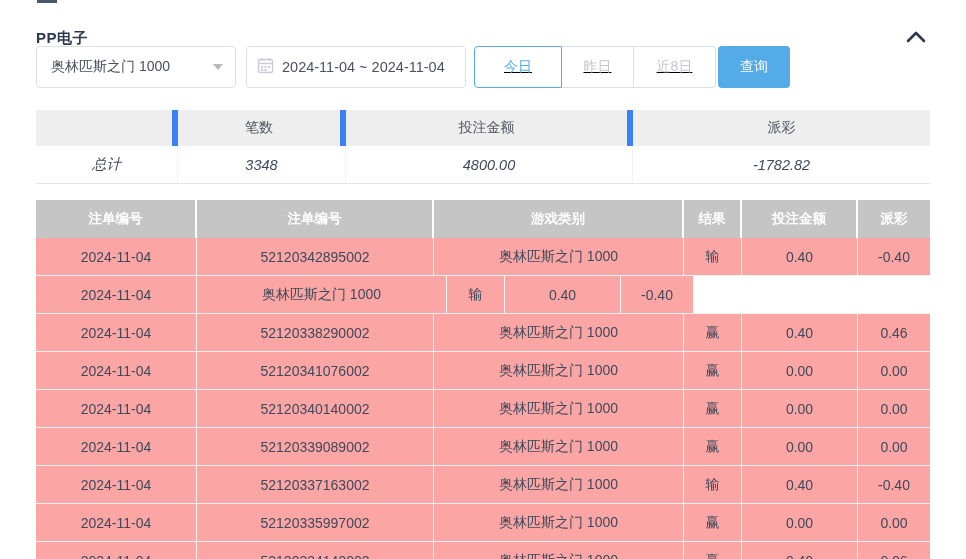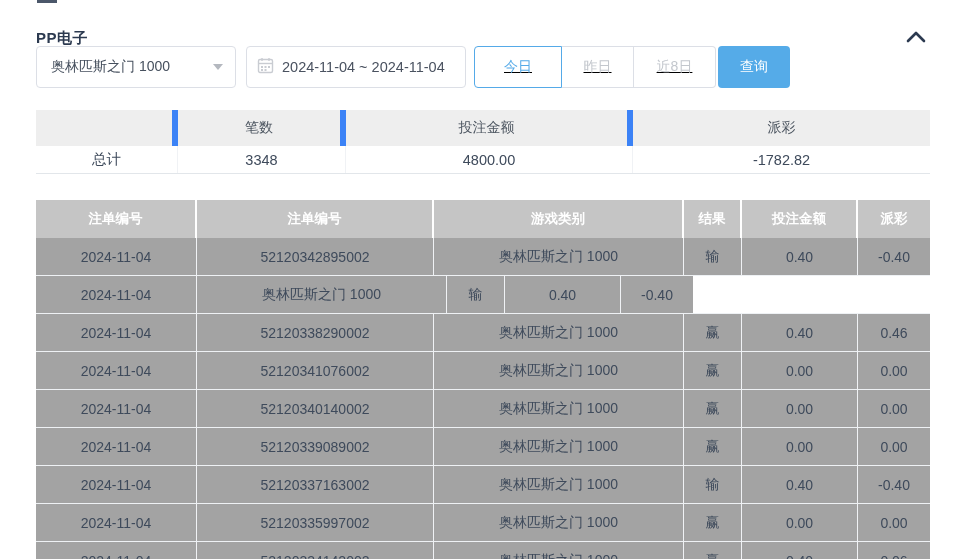--- a/index.html
+++ b/index.html
@@ -36,35 +36,35 @@
   .qbtn.active { border:1px solid #55aae8; color:#55aae8; z-index:2; }
   .search-btn { width:72px; height:42px; margin-left:2px; background:#55abe8; border:none; border-radius:4px;
     color:#fff; font-size:14px; cursor:pointer; font-family:"Liberation Sans", sans-serif; }
 
   
   .summary { position:absolute; left:36px; top:110px; width:894px; }
   .sum-head { display:flex; height:36px; }
   .sum-head .cell { background:#eeeeee; border-right:6px solid #3b82f6; display:flex; align-items:center; justify-content:center;
     font-size:14px; color:#4c5560; }
   .sum-head .cell:last-child { border-right:none; }
-  .sum-body { display:flex; height:28px; border-bottom:1px solid #e2e6ea; }
+  .sum-body { display:flex; height:38px; border-bottom:1px solid #e2e6ea;font-style:italic; }
   .sum-body .cell { display:flex; align-items:center; justify-content:center; font-size:14.5px; color:#3e4a5b;
     border-right:1px solid #f0f2f5; background:#fff; }
   .sum-body .cell:last-child { border-right:none; }
   .sw0 { width:142px; } .sw1 { width:168px; } .sw2 { width:287px; } .sw3 { width:297px; }
 
   
   .dtable { position:absolute; left:36px; top:200px; width:894px; }
   .thead { display:flex; height:38px; }
   .thead .cell { background:#c5c5c5; border-right:2px solid #fff; display:flex; align-items:center; justify-content:center;
     font-size:13.5px; font-weight:bold; color:#fff; }
   .thead .cell:last-child { border-right:none; }
   .trow { display:flex; height:38px; border-bottom:1px solid #eef1f4; }
   .trow .cell { display:flex; align-items:center; justify-content:center; font-size:14px; color:#3e4a5b;
-    border-right:1px solid #f0f2f5; background:#a3a3a3; }
+    border-right:1px solid #f0f2f5; background:#fca5a5; }
   .trow .cell:last-child { border-right:none; }
   .cw0 { width:161px; } .cw1 { width:237px; } .cw2 { width:250px; } .cw3 { width:58px; } .cw4 { width:116px; } .cw5 { width:72px; }
   .neg { color:#f56c6c; }
 </style>
 </head>
 <body>
 
 <div class="panel">
 
   <div class="cutoff"></div>

